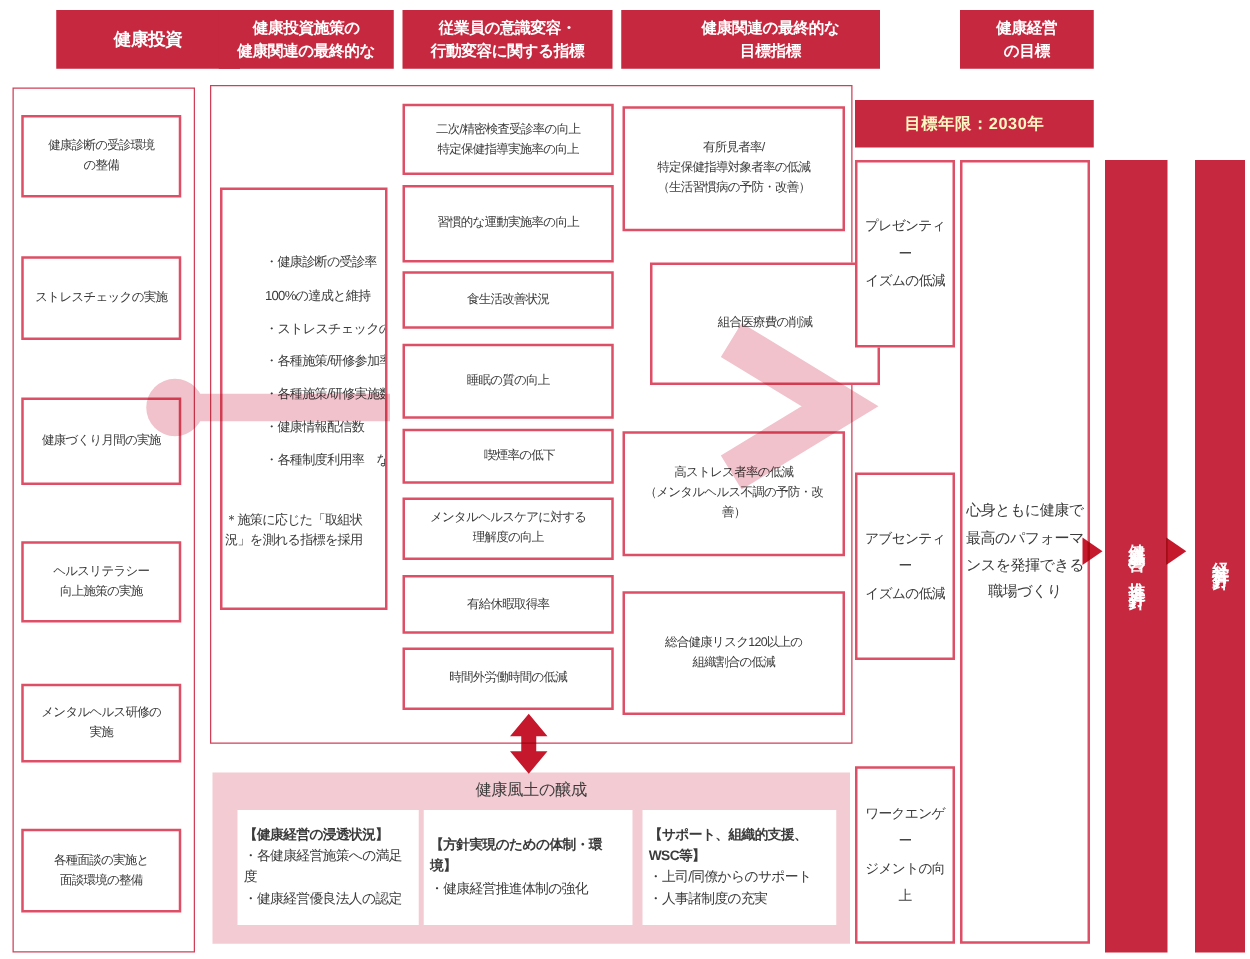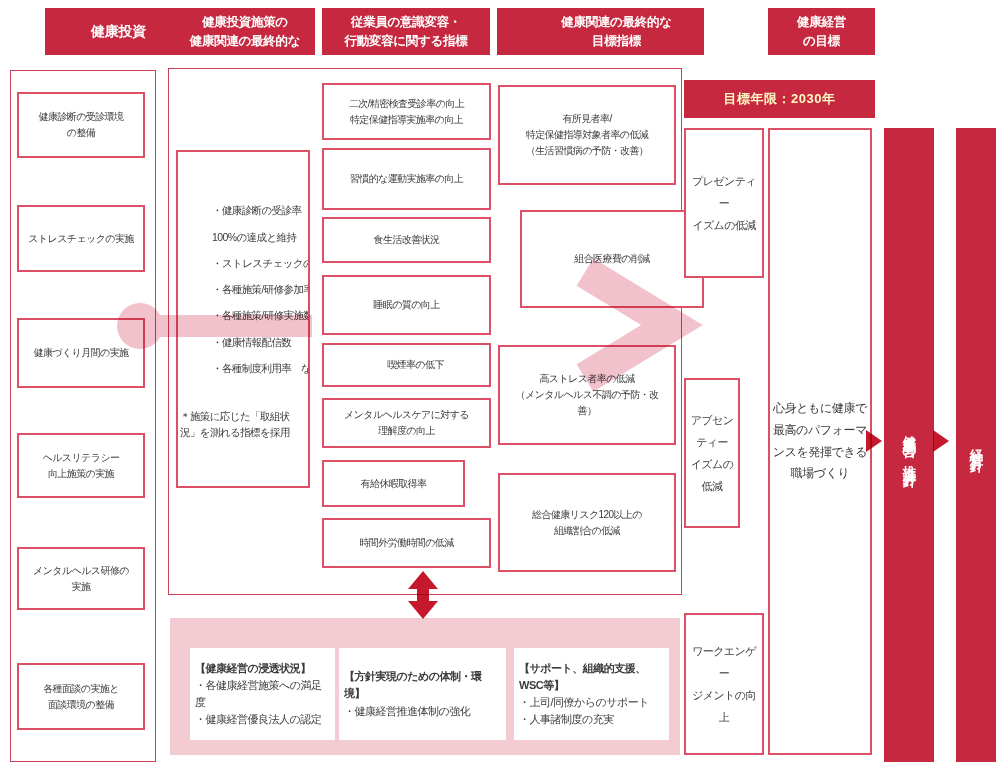--- a/index.html
+++ b/index.html
@@ -94,51 +94,52 @@
   </div>
 
   <div class="box" style="left:322px;top:83px;width:169px;height:57px;">二次/精密検査受診率の向上
 特定保健指導実施率の向上</div>
   <div class="box" style="left:322px;top:148px;width:169px;height:62px;">習慣的な運動実施率の向上</div>
   <div class="box" style="left:322px;top:217px;width:169px;height:46px;">食生活改善状況</div>
   <div class="box" style="left:322px;top:275px;width:169px;height:60px;">睡眠の質の向上</div>
   <div class="box" style="left:322px;top:343px;width:169px;height:44px;padding-left:20px;">喫煙率の低下</div>
   <div class="box" style="left:322px;top:398px;width:169px;height:50px;">メンタルヘルスケアに対する
 理解度の向上</div>
-  <div class="box" style="left:322px;top:460px;width:143px;height:47px;">有給休暇取得率</div>
+  <div class="box" style="left:322px;top:460px;width:169px;height:47px;">有給休暇取得率</div>
   <div class="box" style="left:322px;top:518px;width:169px;height:50px;">時間外労働時間の低減</div>
 
   <div class="box" style="left:498px;top:85px;width:178px;height:100px;">有所見者率/
 特定保健指導対象者率の低減
 （生活習慣病の予防・改善）</div>
   <div class="box" style="left:520px;top:210px;width:184px;height:98px;">組合医療費の削減</div>
   <div class="box" style="left:498px;top:345px;width:178px;height:100px;">高ストレス者率の低減
 （メンタルヘルス不調の予防・改
 善）</div>
   <div class="box" style="left:498px;top:473px;width:178px;height:99px;">総合健康リスク120以上の
 組織割合の低減</div>
 
   <div class="deadline" style="left:684px;top:80px;width:191px;height:38px;">目標年限：2030年</div>
 
   <div class="box kgibox" style="left:684px;top:128px;width:80px;height:150px;">プレゼンティー
 イズムの低減</div>
-  <div class="box kgibox" style="left:684px;top:378px;width:56px;height:150px;">アブセンティー
+  <div class="box kgibox" style="left:684px;top:378px;width:80px;height:150px;">アブセンティー
 イズムの低減</div>
   <div class="box kgibox" style="left:684px;top:613px;width:80px;height:142px;">ワークエンゲー
 ジメントの向上</div>
 
   <div class="box tallgoal" style="left:768px;top:128px;width:104px;height:627px;">心身ともに健康で
 最高のパフォーマ
 ンスを発揮できる
 職場づくり</div>
 
   <div class="bar" style="left:884px;top:128px;width:50px;height:634px;">健康経営の推進方針</div>
   <div class="bar" style="left:956px;top:128px;width:40px;height:634px;">経営方針</div>
 
   <div class="culture" style="left:170px;top:618px;width:510px;height:137px;">
+    <div class="culture-title">健康風土の醸成</div>
     <div class="cbox" style="left:20px;top:30px;width:145px;height:92px;">
       <div class="hd">【健康経営の浸透状況】</div>
       <div>・各健康経営施策への満足度
 ・健康経営優良法人の認定</div>
     </div>
     <div class="cbox" style="left:169px;top:30px;width:167px;height:92px;">
       <div class="hd">【方針実現のための体制・環境】</div>
       <div>・健康経営推進体制の強化</div>
     </div>
     <div class="cbox" style="left:344px;top:30px;width:155px;height:92px;">

